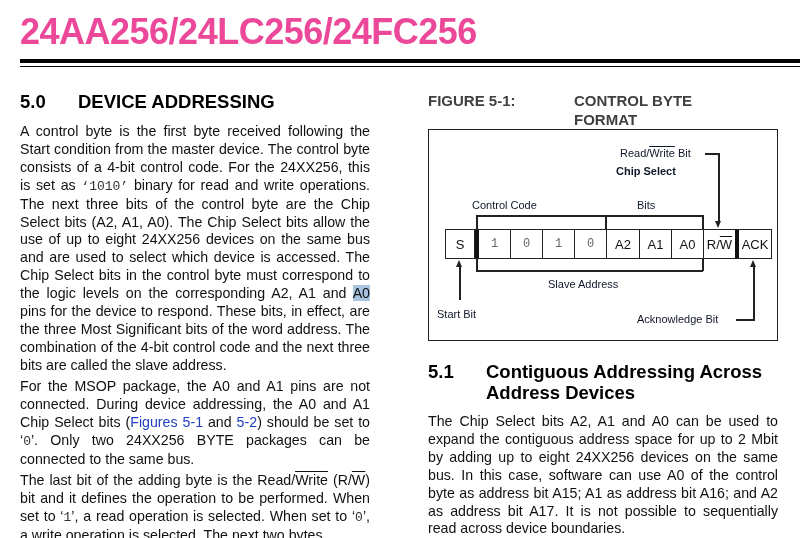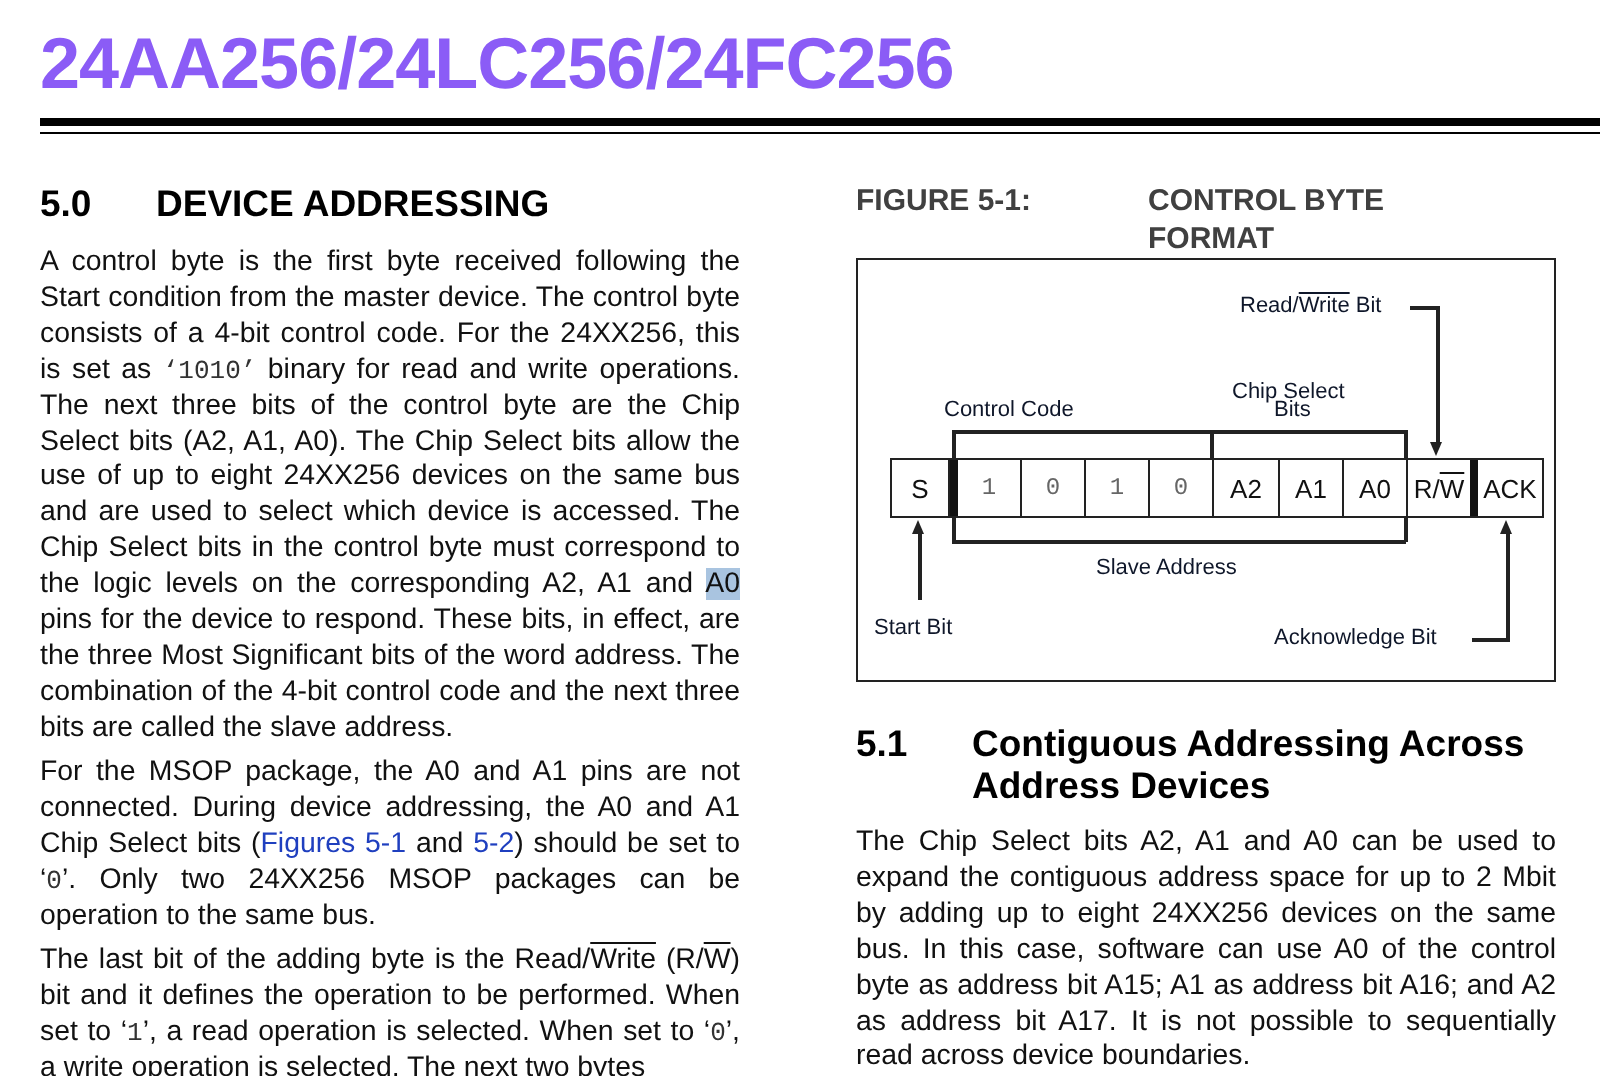--- a/index.html
+++ b/index.html
@@ -1,17 +1,17 @@
 <!DOCTYPE html>
 <html><head>
 <meta charset="utf-8">
 <style>
   html,body{margin:0;padding:0;background:#ffffff;}
   body{width:800px;height:538px;overflow:hidden;position:relative;font-family:"Liberation Sans",sans-serif;color:#111;}
-  .doc-title{position:absolute;left:20px;top:10px;font-size:36px;font-weight:bold;letter-spacing:-0.5px;line-height:44px;color:#8b5cf6;}
+  .doc-title{position:absolute;left:20px;top:10px;font-size:36px;font-weight:bold;letter-spacing:-0.5px;line-height:44px;color:#ec4899;}
   .rule-thick{position:absolute;left:20px;top:59px;width:780px;height:4px;background:#000;}
   .rule-thin{position:absolute;left:20px;top:66px;width:780px;height:1px;background:#000;}
   .sec-head{position:absolute;font-weight:bold;font-size:18.5px;color:#000;line-height:22px;}
   .sec-num{display:inline-block;}
   .para{position:absolute;font-size:14.2px;line-height:17.9px;text-align:justify;color:#111;}
   .para span.mono{font-family:"Liberation Mono",monospace;font-size:13px;color:#333;}
   .link{color:#1f3fbf;}
   .hl{background:#a9c4e0;}
   .ov{text-decoration:overline;}
   .fig-label{position:absolute;font-weight:bold;font-size:15px;line-height:19px;color:#404040;}
@@ -34,39 +34,39 @@
 
 <div class="sec-head" style="left:20px;top:91px;">
   <span class="sec-num" style="width:58px;">5.0</span><span>DEVICE ADDRESSING</span>
 </div>
 
 <div class="para" style="left:20px;top:123px;width:350px;">
   <span>A control byte is the first byte received following the Start condition from the master device. The control byte consists of a 4-bit control code. For the 24XX256, this is set as </span><span class="mono">‘1010’</span><span> binary for read and write operations. The next three bits of the control byte are the Chip Select bits (A2, A1, A0). The Chip Select bits allow the use of up to eight 24XX256 devices on the same bus and are used to select which device is accessed. The Chip Select bits in the control byte must correspond to the logic levels on the corresponding A2, A1 and </span><span class="hl">A0</span><span> pins for the device to respond. These bits, in effect, are the three Most Significant bits of the word address. The combination of the 4-bit control code and the next three bits are called the slave address.</span>
 </div>
 
 <div class="para" style="left:20px;top:378px;width:350px;">
-  <span>For the MSOP package, the A0 and A1 pins are not connected. During device addressing, the A0 and A1 Chip Select bits (</span><span class="link">Figures 5-1</span><span> and </span><span class="link">5-2</span><span>) should be set to ‘</span><span class="mono">0</span><span>’. Only two 24XX256 MSOP packages can be operation to the same bus.</span>
+  <span>For the MSOP package, the A0 and A1 pins are not connected. During device addressing, the A0 and A1 Chip Select bits (</span><span class="link">Figures 5-1</span><span> and </span><span class="link">5-2</span><span>) should be set to ‘</span><span class="mono">0</span><span>’. Only two 24XX256 BYTE packages can be connected to the same bus.</span>
 </div>
 
 <div class="para" style="left:20px;top:472px;width:350px;">
   <span>The last bit of the adding byte is the Read/</span><span class="ov">Write</span><span> (R/</span><span class="ov">W</span><span>) bit and it defines the operation to be performed. When set to ‘</span><span class="mono">1</span><span>’, a read operation is selected. When set to ‘</span><span class="mono">0</span><span>’, a write operation is selected. The next two bytes</span>
 </div>
 
 <div class="fig-label" style="left:428px;top:91px;">FIGURE 5-1:</div>
 <div class="fig-label" style="left:574px;top:91px;">CONTROL BYTE</div>
 <div class="fig-label" style="left:574px;top:110px;">FORMAT</div>
 
 <div class="fig-box"></div>
 
 <div class="dlabel" style="left:620px;top:146px;"><span>Read/</span><span class="ov">Write</span><span> Bit</span></div>
 <div class="line" style="left:705px;top:153px;width:14px;height:1.5px;"></div>
 <div class="line" style="left:718px;top:153px;width:1.5px;height:69px;"></div>
 <div class="arrow-down" style="left:715px;top:221px;"></div>
 
-<div class="dlabel" style="left:616px;top:189px;">Chip Select</div>
+<div class="dlabel" style="left:616px;top:164px;font-weight:bold;">Chip Select</div>
 <div class="dlabel" style="left:637px;top:198px;">Bits</div>
 
 <div class="dlabel" style="left:472px;top:198px;">Control Code</div>
 
 <div class="line" style="left:476px;top:215px;width:227px;height:1.5px;"></div>
 <div class="line" style="left:476px;top:215px;width:1.5px;height:14px;"></div>
 <div class="line" style="left:605px;top:215px;width:1.5px;height:14px;"></div>
 <div class="line" style="left:702px;top:215px;width:1.5px;height:14px;"></div>
 
 <div class="cells">

